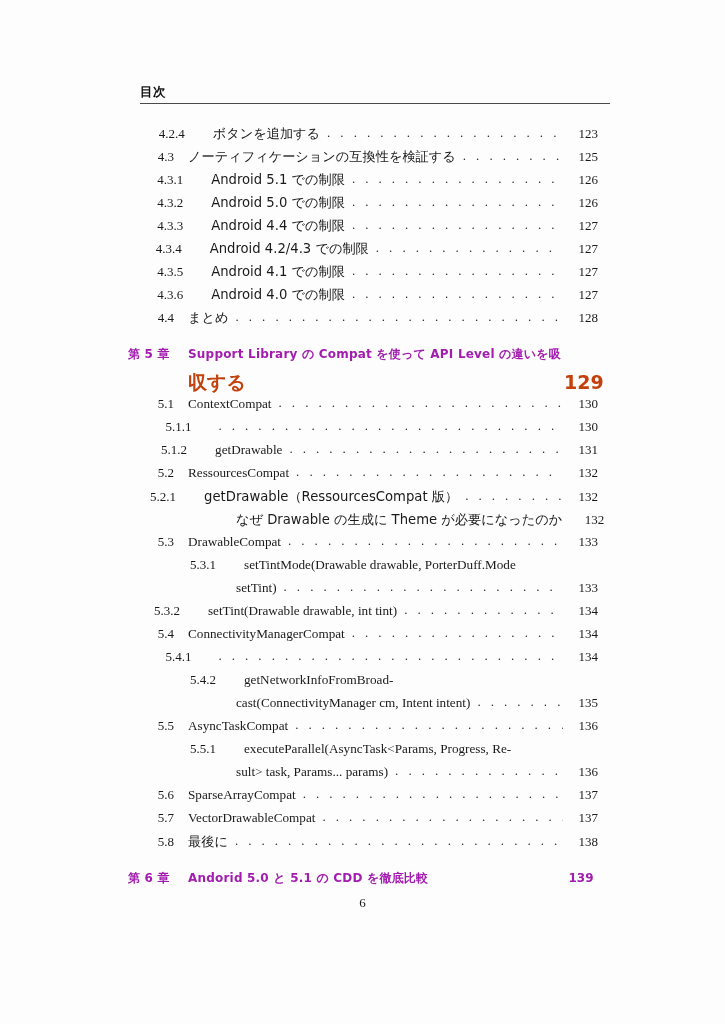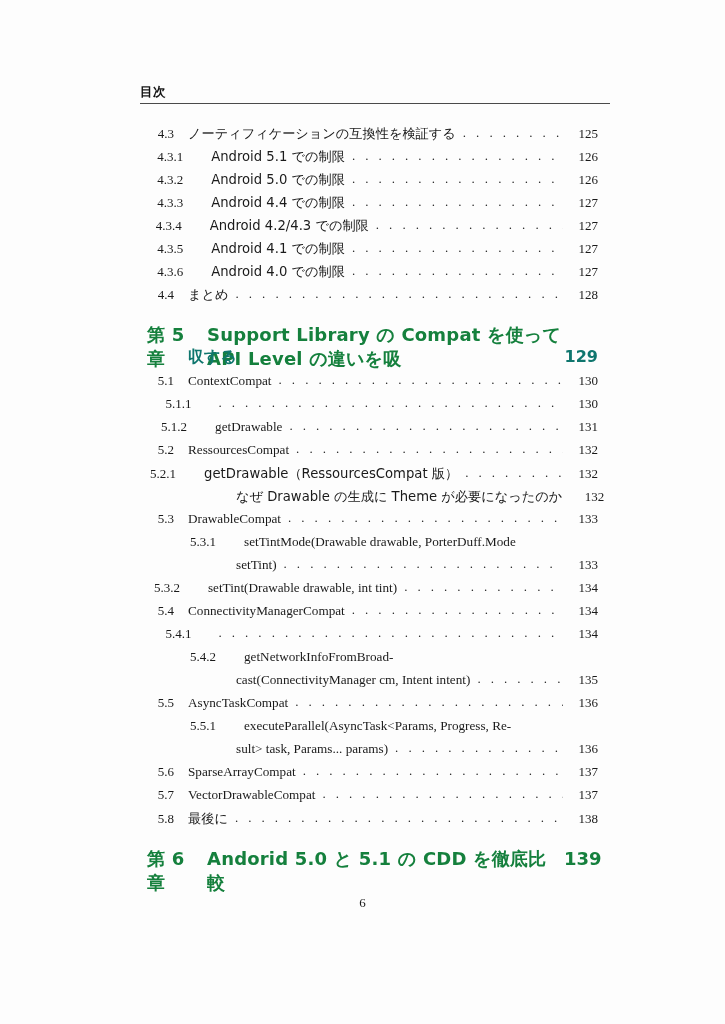--- a/index.html
+++ b/index.html
@@ -115,24 +115,23 @@
 
   
   .row .num-free { width: 108px; flex: 0 0 auto; }
 
   
   .chap {
     display: flex;
     align-items: baseline;
     font-family: "DejaVu Sans", "Liberation Sans", sans-serif;
     font-weight: bold;
-    font-size: 18px;
-    color: #15803d;
+    font-size: 12px;
+    color: #a21caf;
     height: 24px;
-    margin-left: 19px;
   }
   .chap-num {
     width: 60px;
     flex: 0 0 auto;
     text-align: left;
     letter-spacing: .2px;
   }
   .chap-title {
     flex: 1 1 auto;
     letter-spacing: .2px;
@@ -141,22 +140,22 @@
     flex: 0 0 auto;
     width: 34px;
     text-align: center;
   }
   .chap-spacer { height: 14px; }
   .chap-cont {
     display: flex;
     align-items: baseline;
     font-family: "DejaVu Sans", "Liberation Sans", sans-serif;
     font-weight: bold;
-    font-size: 16px;
-    color: #0f766e;
+    font-size: 19px;
+    color: #c2410c;
     height: 26px;
   }
   .chap-cont .pad { width: 60px; flex: 0 0 auto; }
   .chap-cont .txt { flex: 1 1 auto; }
   .chap-cont .pg { width: 34px; text-align: right; flex: 0 0 auto; }
 
   
   .folio {
     position: absolute;
     left: 0;
@@ -175,20 +174,27 @@
 <div class="page">
 
   <div class="header">
     <div class="header-title">目次</div>
     <div class="header-rule"></div>
   </div>
 
   <div class="toc">
     <div id="toc-list">
         <div class="row">
+          <span class="num-l3-pad"></span>
+          <span class="num num-l3">4.2.4</span>
+          <span class="title-l3 jp">ボタンを追加する</span>
+          <span class="leader"></span>
+          <span class="pageno">123</span>
+        </div>
+        <div class="row">
           <span class="num num-l2">4.3</span>
           <span class="title-l2 jp">ノーティフィケーションの互換性を検証する</span>
           <span class="leader"></span>
           <span class="pageno">125</span>
         </div>
         <div class="row">
           <span class="num-l3-pad"></span>
           <span class="num num-l3">4.3.1</span>
           <span class="title-l3 jp">Android 5.1 での制限</span>
           <span class="leader"></span>

